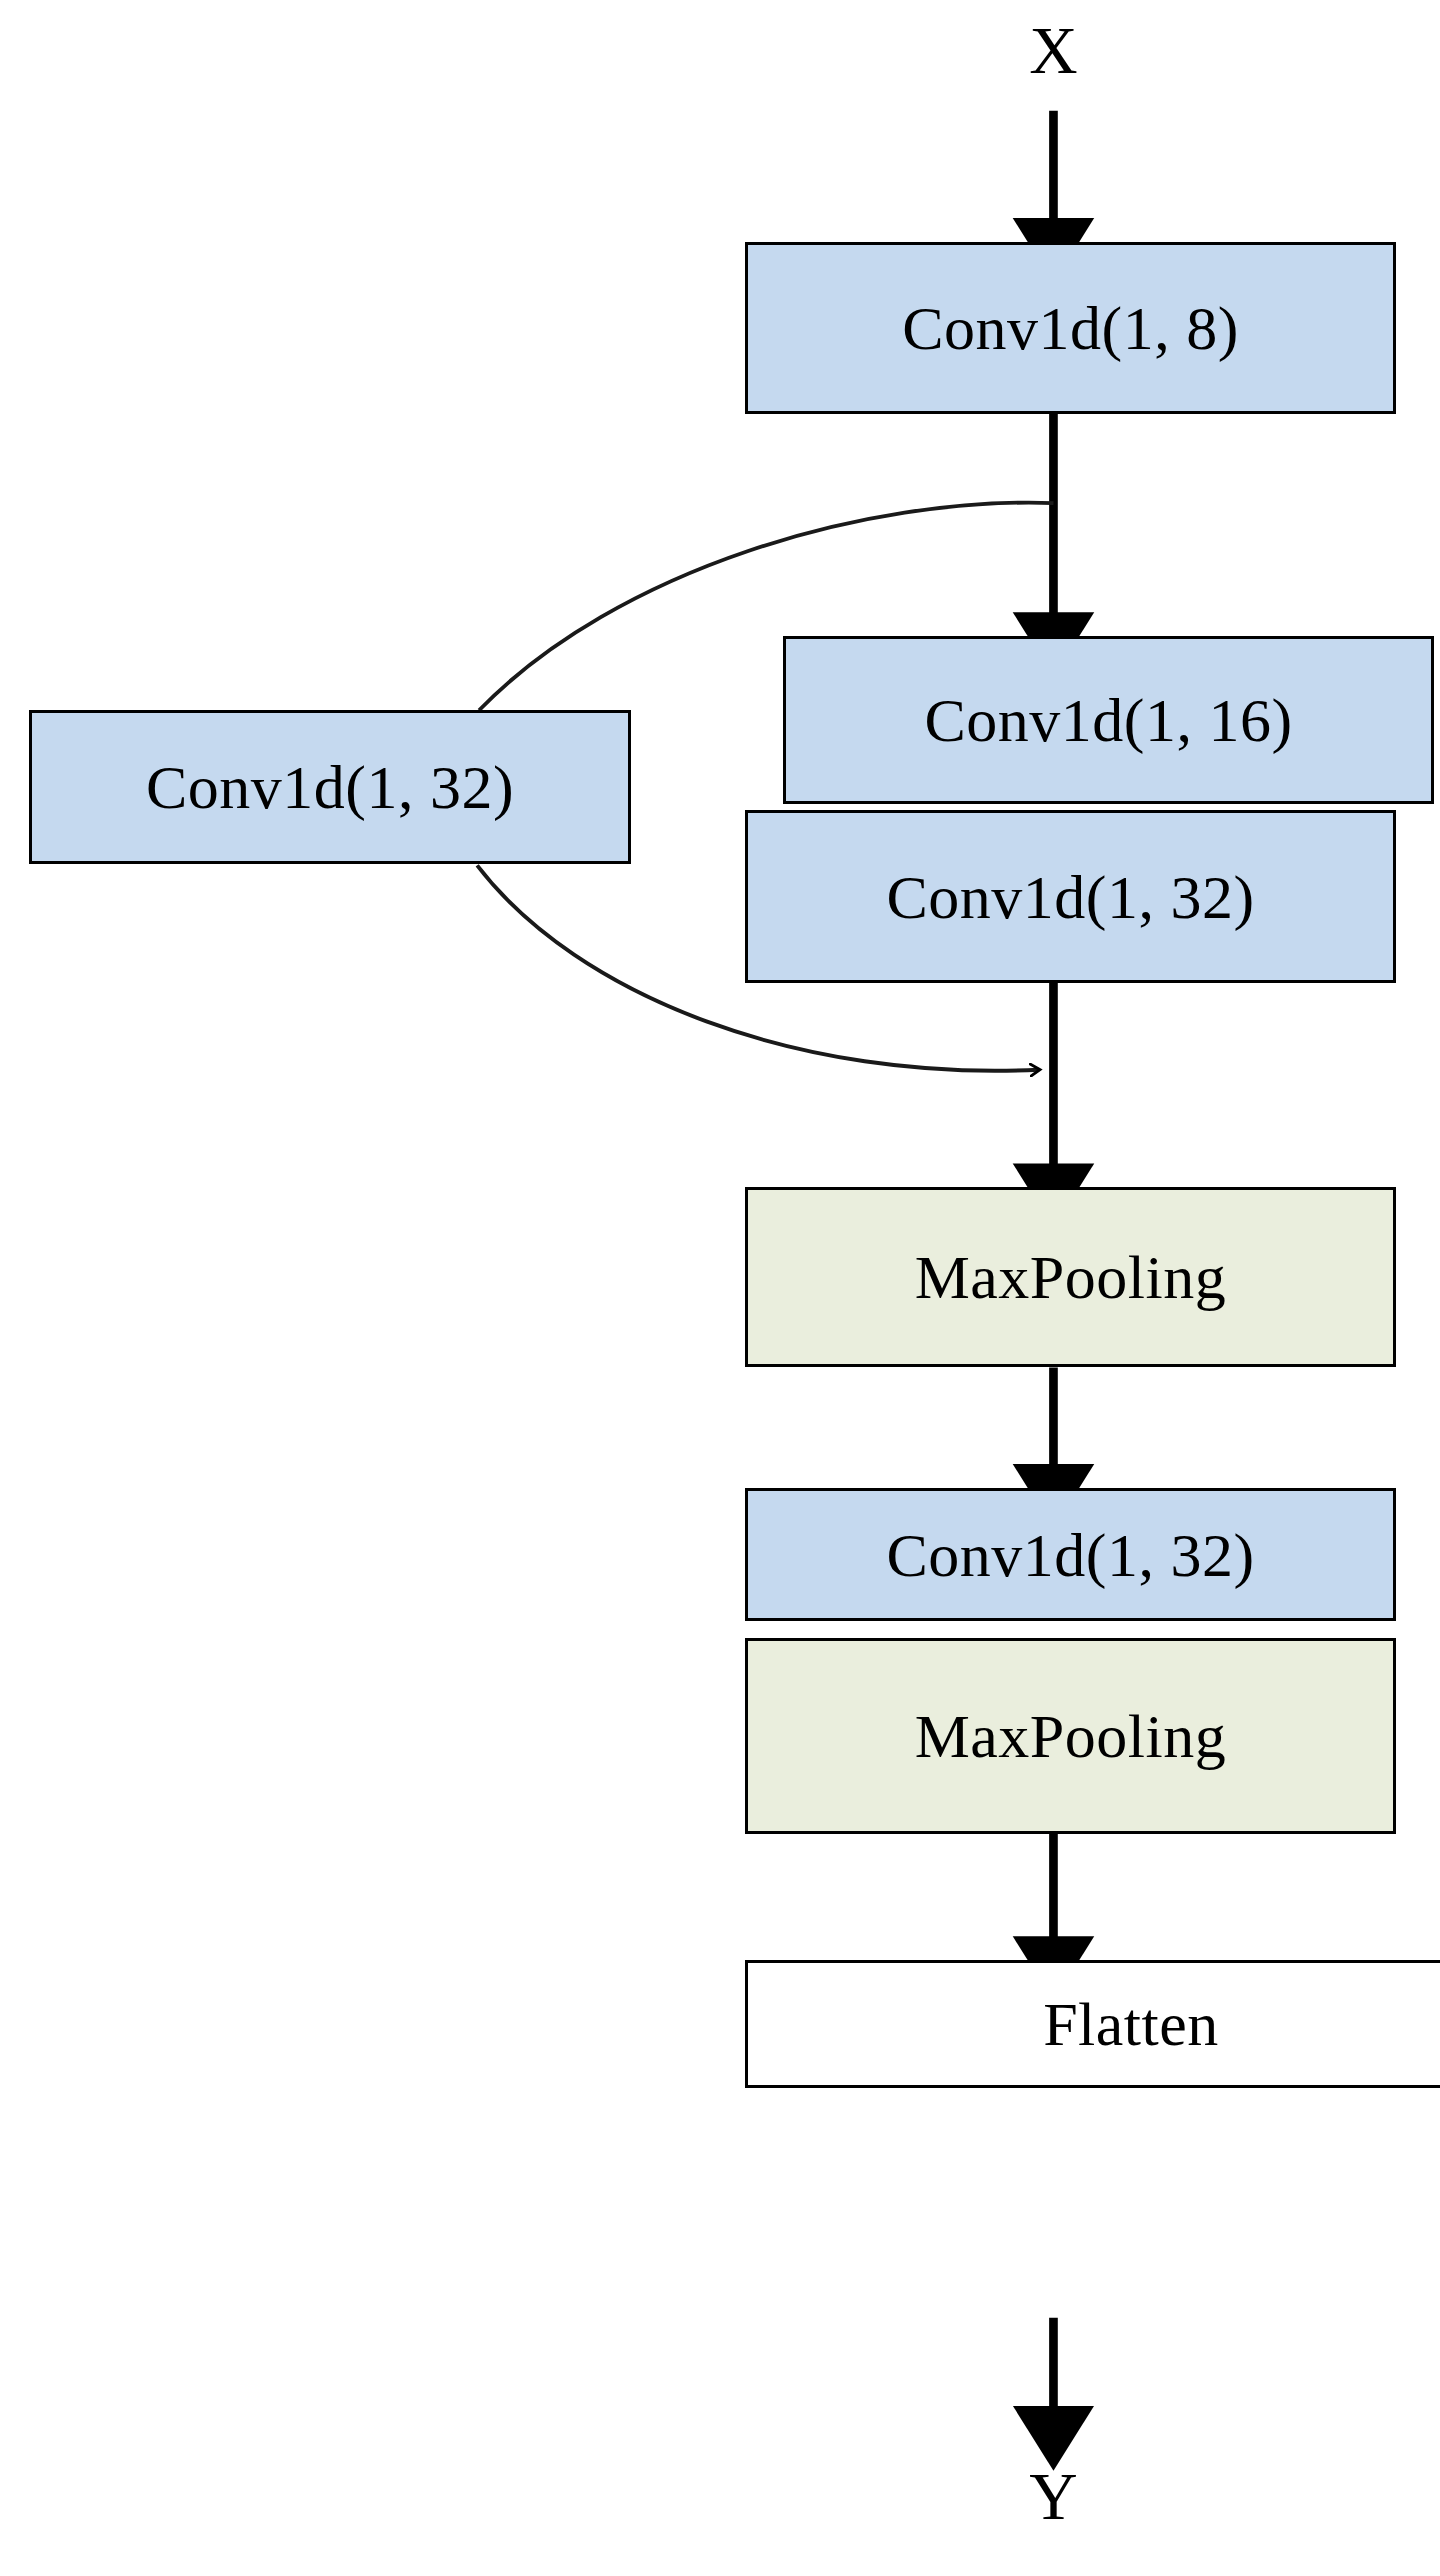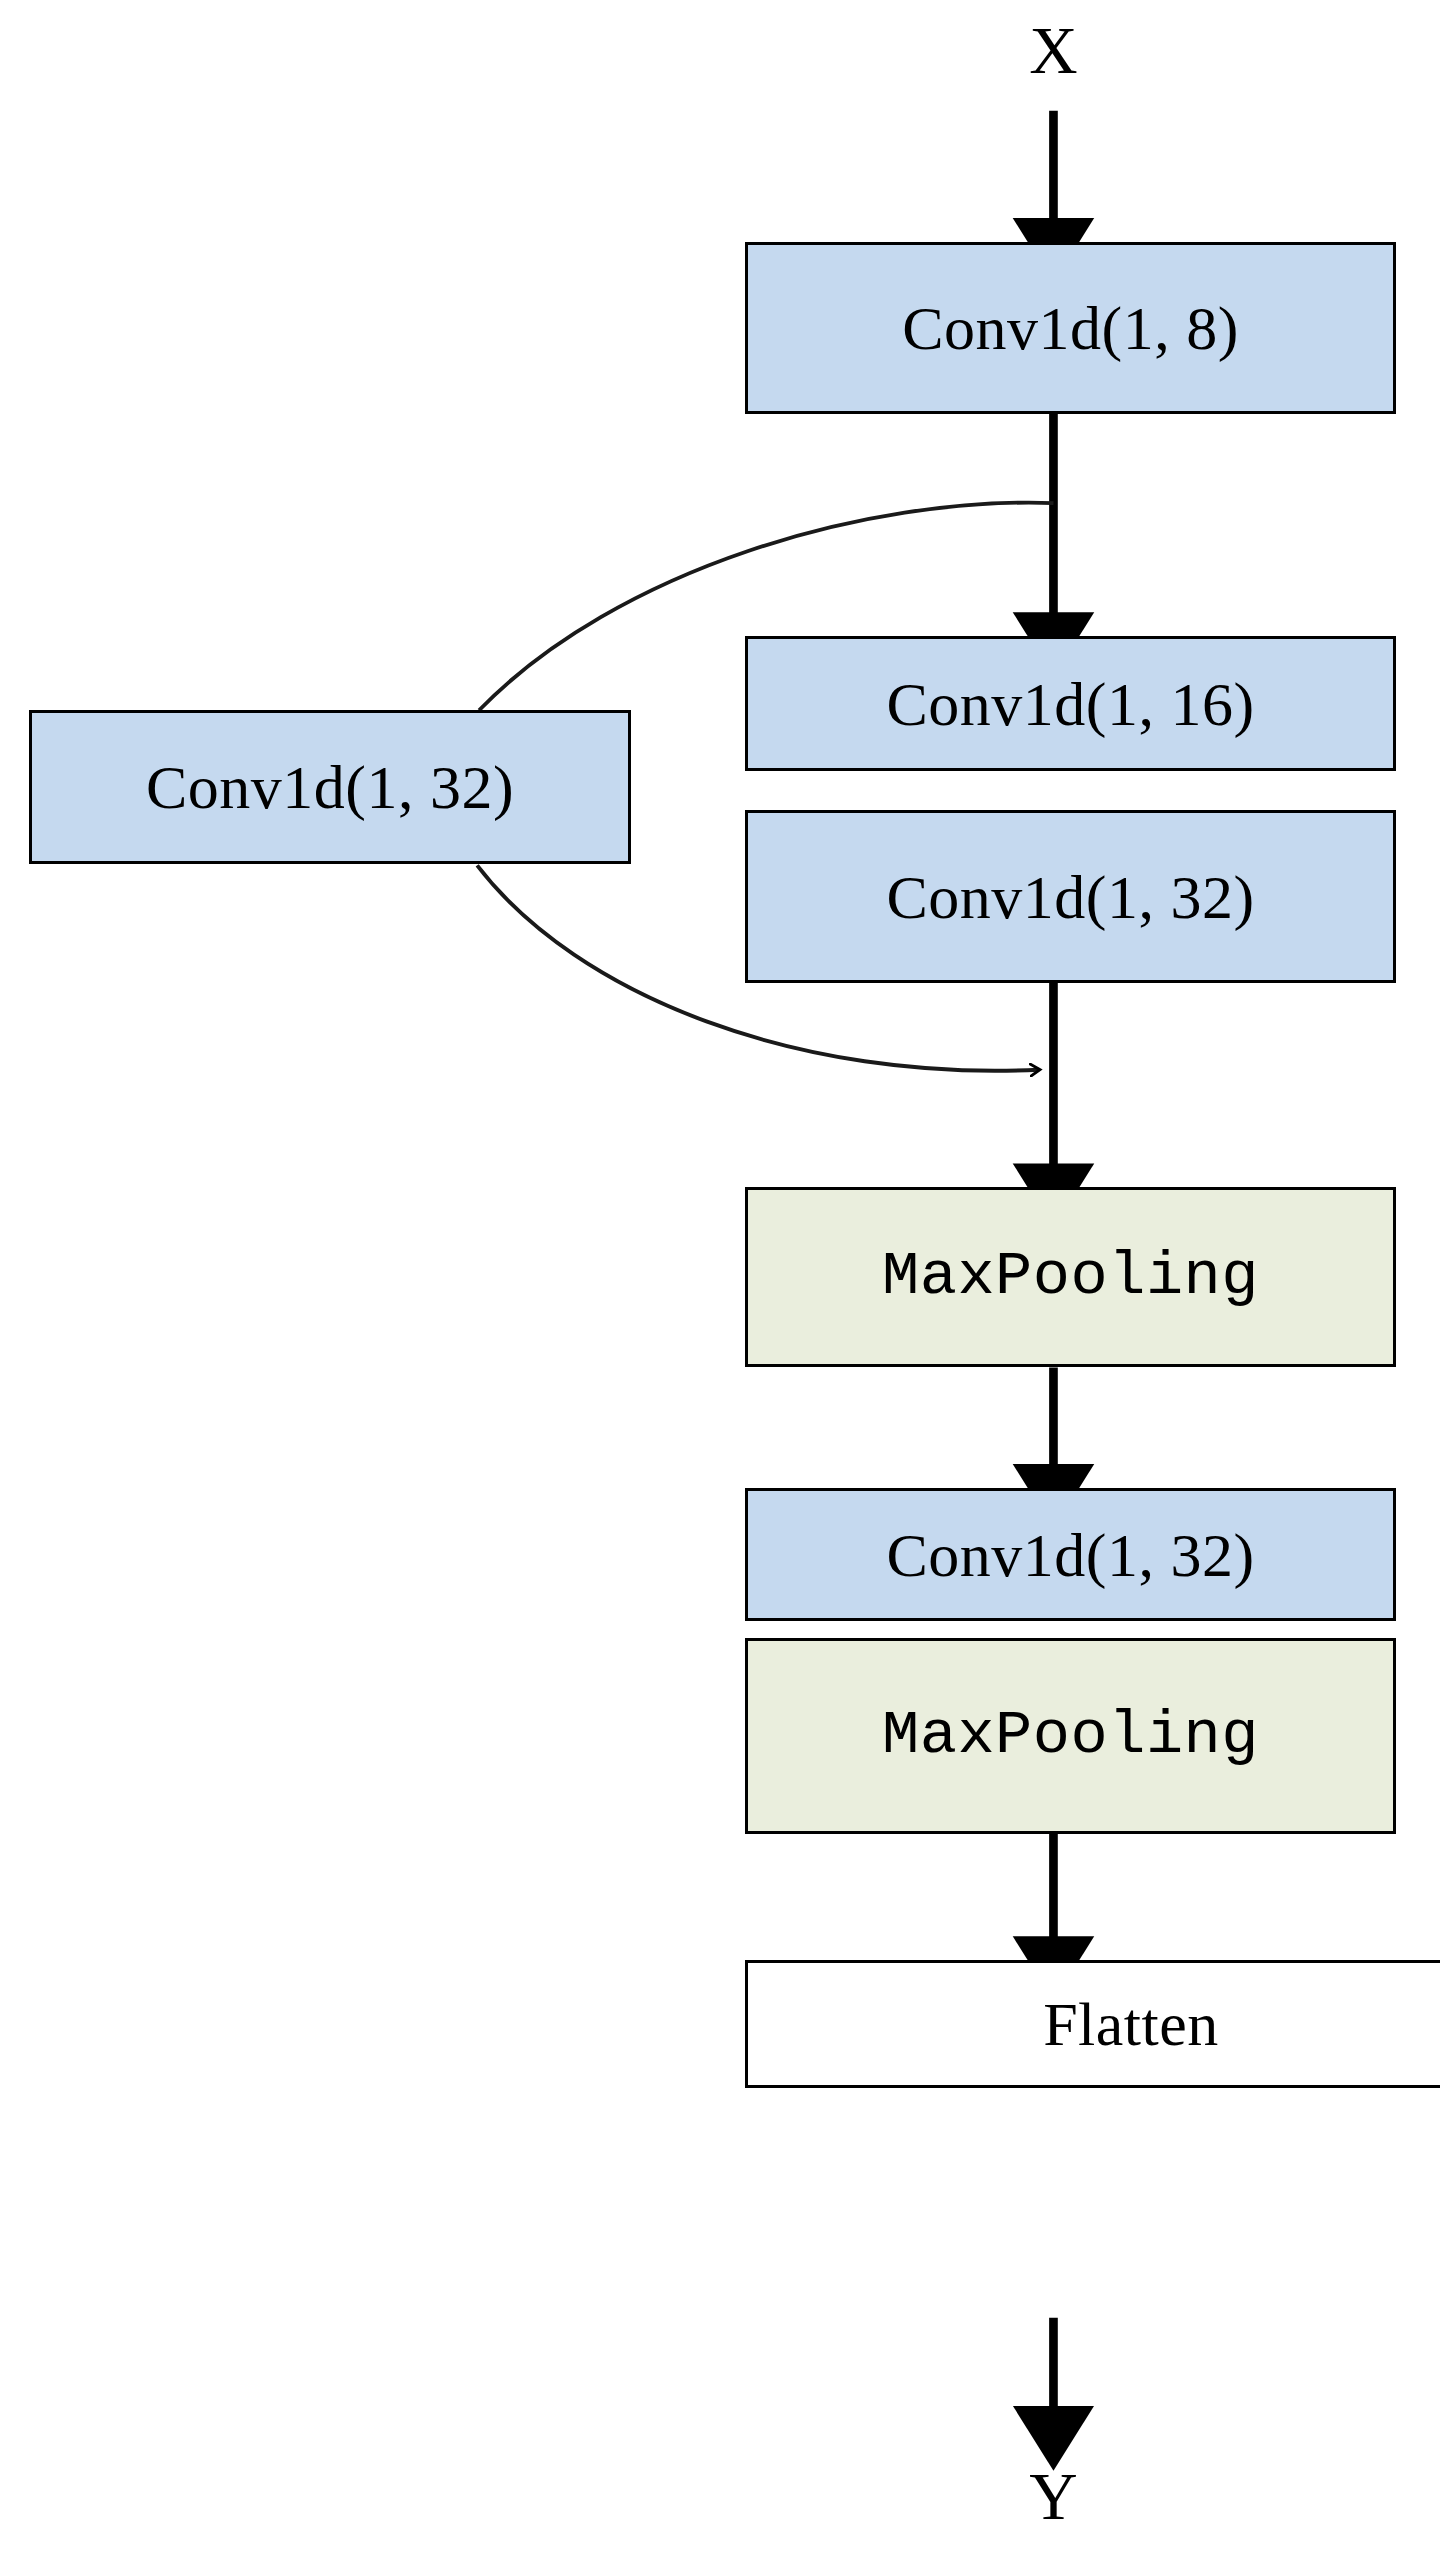--- a/index.html
+++ b/index.html
@@ -28,21 +28,21 @@
     color: #000000;
     line-height: 1;
     white-space: nowrap;
   }
   .node-label {
     display: block;
     font-size: 62px;
     letter-spacing: 0.5px;
   }
   .fill-conv  { background: #c5d9ef; }
-  .fill-pool  { background: #eaeedd; font-family: Liberation Mono, monospace; }
+  .fill-pool  { background: #eaeedd; }
   .fill-plain { background: #ffffff; }
 
   .io-label {
     position: absolute;
     font-family: "Liberation Serif", "DejaVu Serif", serif;
     font-size: 67px;
     color: #000000;
     line-height: 1;
     text-align: center;
     white-space: nowrap;
@@ -90,21 +90,21 @@
   </svg>
 
   <div class="io-label" style="left:1015px; top:17.3px; width:77px;">X</div>
 
   <div class="io-label" style="left:1015px; top:2463px; width:77px;">Y</div>
 
   <div class="node fill-conv" style="left:745px; top:242px; width:651px; height:172px;">
     <span class="node-label">Conv1d(1, 8)</span>
   </div>
 
-  <div class="node fill-conv" style="left:745px; top:636px; width:651px; height:135px;">
+  <div class="node fill-conv" style="left:783px; top:636px; width:651px; height:168px;">
     <span class="node-label">Conv1d(1, 16)</span>
   </div>
 
   <div class="node fill-conv" style="left:745px; top:810px; width:651px; height:173px;">
     <span class="node-label">Conv1d(1, 32)</span>
   </div>
 
   <div class="node fill-pool" style="left:745px; top:1187px; width:651px; height:180px;">
     <span class="node-label">MaxPooling</span>
   </div>

